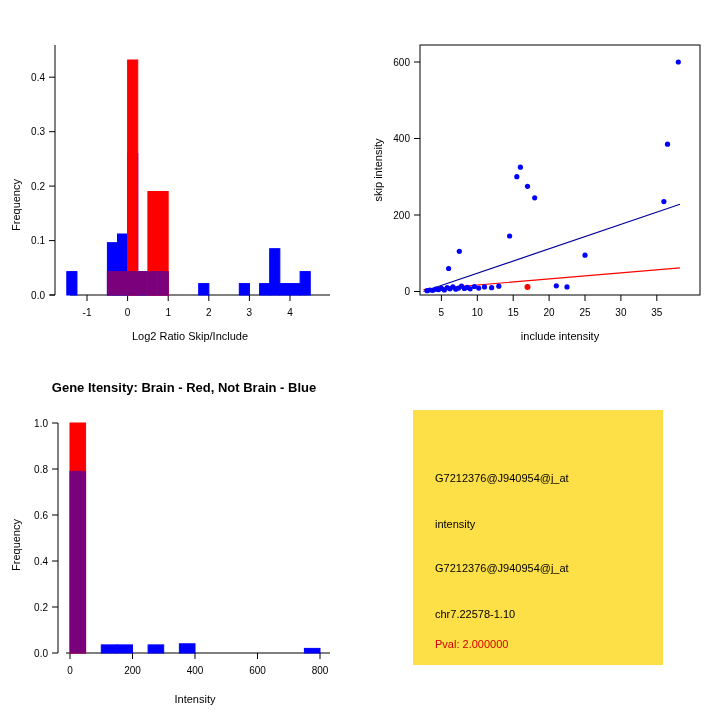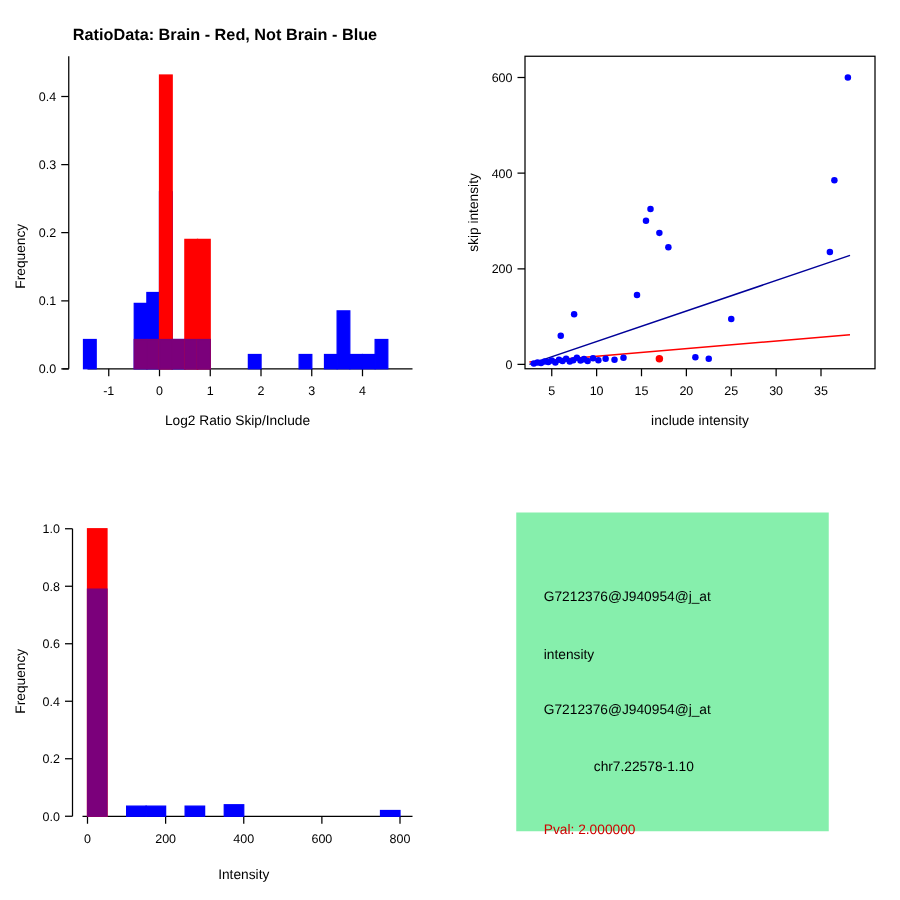--- a/index.html
+++ b/index.html
@@ -13,30 +13,29 @@
   }
   .panel{position:absolute;}
   .ptitle{
     font-size:13px;font-weight:bold;text-align:center;
     white-space:nowrap;
   }
   .tick-label{font-size:10px;}
   svg{display:block;}
   text{font-family:"Liberation Sans", sans-serif;}
   .infobox{
-    background:#86efac;
+    background:#fde047;
   }
   .infoline{font-size:11px;color:#000;}
-  .infoline.pval{color:#d00000;margin-top:20px;}
+  .infoline.pval{color:#d00000;}
 </style>
 </head>
 <body>
 
 <div class="panel" style="left:0px;top:0px;width:360px;height:355px;">
-  <div class="ptitle" style="position:absolute;left:0;top:20px;width:360px;">RatioData: Brain - Red, Not Brain - Blue</div>
   <svg width="360" height="355">
 
     <line x1="55" y1="45" x2="55" y2="295" stroke="#000" stroke-width="1"></line>
     <line x1="55" y1="295" x2="50" y2="295" stroke="#000" stroke-width="1"></line>
     <g stroke="#000" stroke-width="1">
       <line x1="55" y1="295" x2="49" y2="295"></line>
       <line x1="55" y1="240.6" x2="49" y2="240.6"></line>
       <line x1="55" y1="186.1" x2="49" y2="186.1"></line>
       <line x1="55" y1="131.7" x2="49" y2="131.7"></line>
       <line x1="55" y1="77.2" x2="49" y2="77.2"></line>
@@ -177,20 +176,21 @@
       <circle cx="303.9" cy="201.6" r="2.6"></circle>
       <circle cx="307.5" cy="144.2" r="2.6"></circle>
       <circle cx="318.3" cy="62.0" r="2.6"></circle>
     </g>
 
     <circle cx="167.5" cy="287.0" r="3" fill="#ff0000"></circle>
   </svg>
 </div>
 
 <div class="panel" style="left:0px;top:365px;width:360px;height:355px;">
+  <div class="ptitle" style="position:absolute;left:8px;top:15px;width:352px;text-align:center;">Gene Itensity: Brain - Red, Not Brain - Blue</div>
   <svg width="360" height="355">
 
     <line x1="58" y1="58" x2="58" y2="288" stroke="#000" stroke-width="1"></line>
     <g stroke="#000" stroke-width="1">
       <line x1="58" y1="288" x2="52" y2="288"></line>
       <line x1="58" y1="242" x2="52" y2="242"></line>
       <line x1="58" y1="196" x2="52" y2="196"></line>
       <line x1="58" y1="150" x2="52" y2="150"></line>
       <line x1="58" y1="104" x2="52" y2="104"></line>
       <line x1="58" y1="58" x2="52" y2="58"></line>
@@ -231,15 +231,15 @@
       <rect x="179.4" y="278.8" width="15.6" height="9.2" fill="#0000ff" stroke="#0000ff"></rect>
       <rect x="304.4" y="283.4" width="15.6" height="4.6" fill="#0000ff" stroke="#0000ff"></rect>
     </g>
   </svg>
 </div>
 
 <div class="panel infobox" style="left:413px;top:410px;width:250px;height:255px;">
   <div class="infoline" style="position:absolute;left:22px;top:62px;">G7212376@J940954@j_at</div>
   <div class="infoline" style="position:absolute;left:22px;top:108px;">intensity</div>
   <div class="infoline" style="position:absolute;left:22px;top:152px;">G7212376@J940954@j_at</div>
-  <div class="infoline" style="position:absolute;left:22px;top:198px;margin-left:40px;">chr7.22578-1.10</div>
+  <div class="infoline" style="position:absolute;left:22px;top:198px;">chr7.22578-1.10</div>
   <div class="infoline pval" style="position:absolute;left:22px;top:228px;">Pval: 2.000000</div>
 </div>
 
 </body></html>

